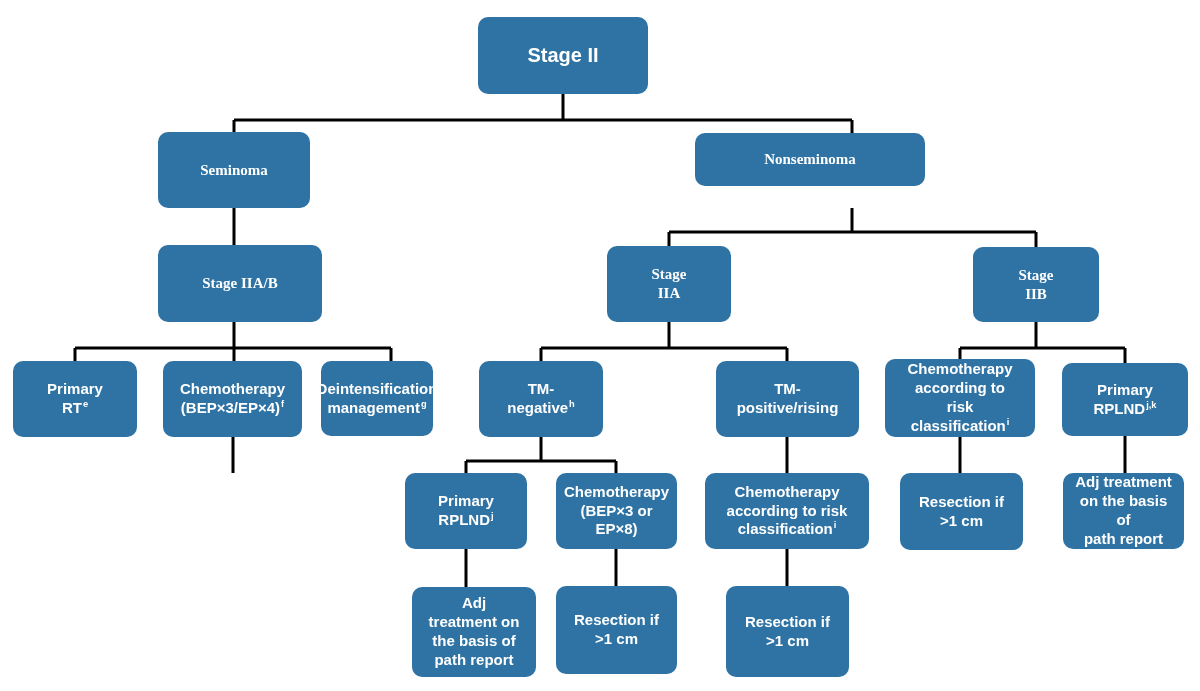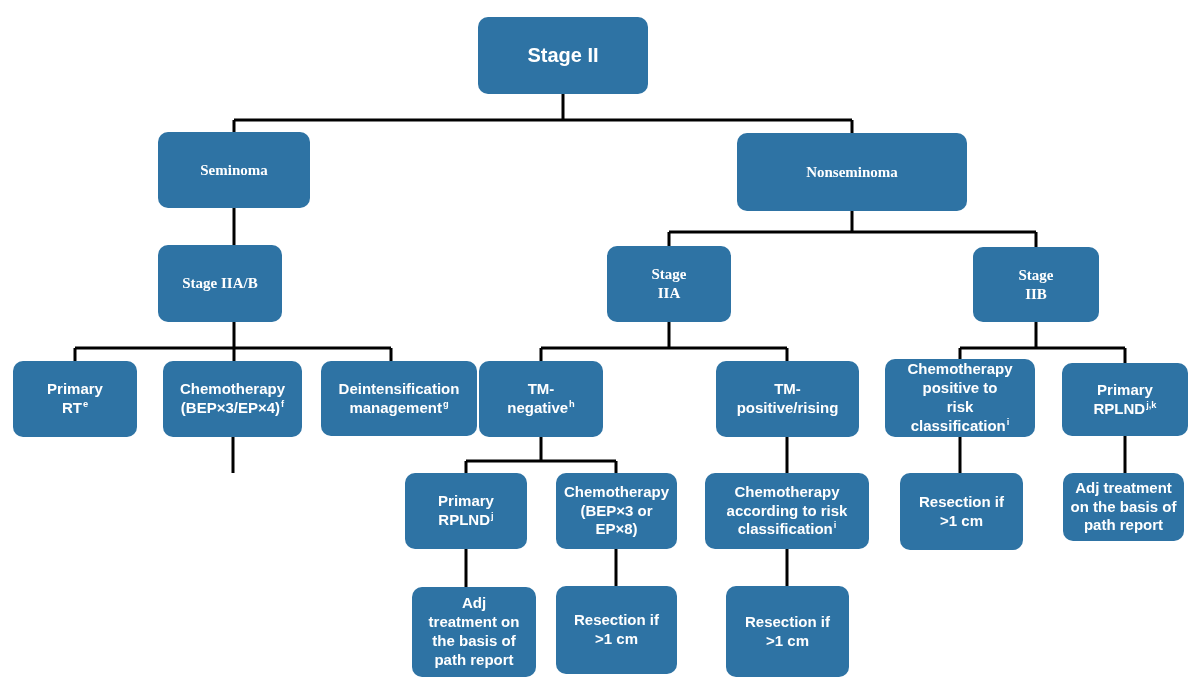--- a/index.html
+++ b/index.html
@@ -15,21 +15,21 @@
     position:absolute;
     background:var(--node-fill,#2e73a4);
     color:var(--node-text,#ffffff);
     border-radius:10px;
     display:flex;flex-direction:column;
     align-items:center;justify-content:center;
     text-align:center;
     font-weight:700;
     font-size:15px;
     line-height:1.26;
-    padding:2px;
+    padding:12px;
     box-sizing:border-box;
   }
   .n-lg{font-size:15px;font-family:Liberation Serif, serif;}
   .n-xl{font-size:20px;}
   .ln{display:block;}
   sup.fn{
     font-size:0.62em;
     line-height:0;
     vertical-align:super;
     margin-left:1px;
@@ -76,59 +76,59 @@
       M1125 436 V473"></path>
   </svg>
 
   <div class="node n-xl" style="left:478px;top:17px;width:170px;height:77px">
     <span class="ln">Stage II</span>
   </div>
 
   <div class="node n-lg" style="left:158px;top:132px;width:152px;height:76px">
     <span class="ln">Seminoma</span>
   </div>
-  <div class="node n-lg" style="left:737px;top:133px;width:230px;height:78px">
+  <div class="node n-lg" style="left:695px;top:133px;width:230px;height:53px">
     <span class="ln">Nonseminoma</span>
   </div>
 
-  <div class="node n-lg" style="left:158px;top:245px;width:124px;height:77px">
+  <div class="node n-lg" style="left:158px;top:245px;width:164px;height:77px">
     <span class="ln">Stage IIA/B</span>
   </div>
   <div class="node n-lg" style="left:607px;top:246px;width:124px;height:76px">
     <span class="ln">Stage</span>
     <span class="ln">IIA</span>
   </div>
   <div class="node n-lg" style="left:973px;top:247px;width:126px;height:75px">
     <span class="ln">Stage</span>
     <span class="ln">IIB</span>
   </div>
 
   <div class="node" style="left:13px;top:361px;width:124px;height:76px">
     <span class="ln">Primary</span>
     <span class="ln"><span>RT</span><sup class="fn">e</sup></span>
   </div>
   <div class="node" style="left:163px;top:361px;width:139px;height:76px">
     <span class="ln">Chemotherapy</span>
     <span class="ln"><span>(BEP×3/EP×4)</span><sup class="fn">f</sup></span>
   </div>
-  <div class="node" style="left:321px;top:361px;width:156px;height:75px">
+  <div class="node" style="left:321px;top:361px;width:112px;height:75px">
     <span class="ln">Deintensification</span>
     <span class="ln"><span>management</span><sup class="fn">g</sup></span>
   </div>
   <div class="node" style="left:479px;top:361px;width:124px;height:76px">
     <span class="ln">TM-</span>
     <span class="ln"><span>negative</span><sup class="fn">h</sup></span>
   </div>
   <div class="node" style="left:716px;top:361px;width:143px;height:76px">
     <span class="ln">TM-</span>
     <span class="ln">positive/rising</span>
   </div>
   <div class="node" style="left:885px;top:359px;width:150px;height:78px">
     <span class="ln">Chemotherapy</span>
-    <span class="ln">positive to</span>
+    <span class="ln">according to</span>
     <span class="ln">risk</span>
     <span class="ln"><span>classification</span><sup class="fn">i</sup></span>
   </div>
   <div class="node" style="left:1062px;top:363px;width:126px;height:73px">
     <span class="ln">Primary</span>
     <span class="ln"><span>RPLND</span><sup class="fn">j,k</sup></span>
   </div>
 
   <div class="node" style="left:405px;top:473px;width:122px;height:76px">
     <span class="ln">Primary</span>
@@ -141,21 +141,21 @@
   </div>
   <div class="node" style="left:705px;top:473px;width:164px;height:76px">
     <span class="ln">Chemotherapy</span>
     <span class="ln">according to risk</span>
     <span class="ln"><span>classification</span><sup class="fn">i</sup></span>
   </div>
   <div class="node" style="left:900px;top:473px;width:123px;height:77px">
     <span class="ln">Resection if</span>
     <span class="ln">&gt;1 cm</span>
   </div>
-  <div class="node" style="left:1063px;top:473px;width:121px;height:68px">
+  <div class="node" style="left:1063px;top:473px;width:121px;height:76px">
     <span class="ln">Adj treatment</span>
     <span class="ln">on the basis of</span>
     <span class="ln">path report</span>
   </div>
 
   <div class="node" style="left:412px;top:587px;width:124px;height:90px">
     <span class="ln">Adj</span>
     <span class="ln">treatment on</span>
     <span class="ln">the basis of</span>
     <span class="ln">path report</span>

